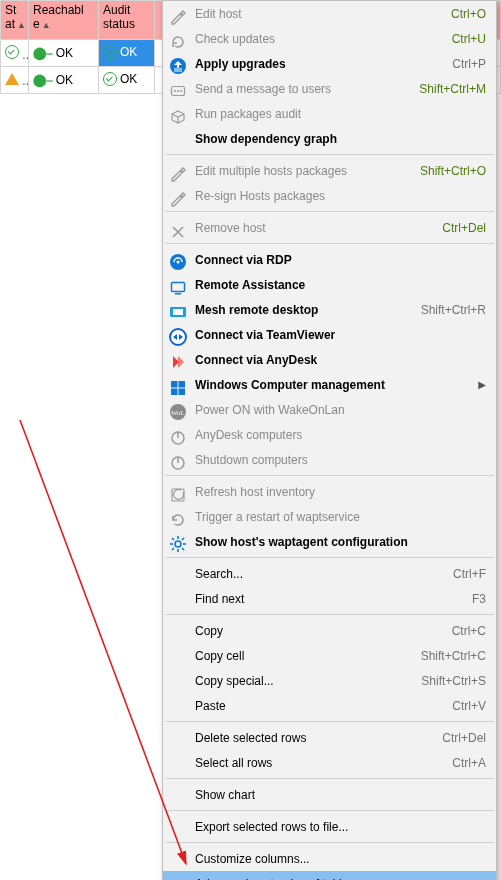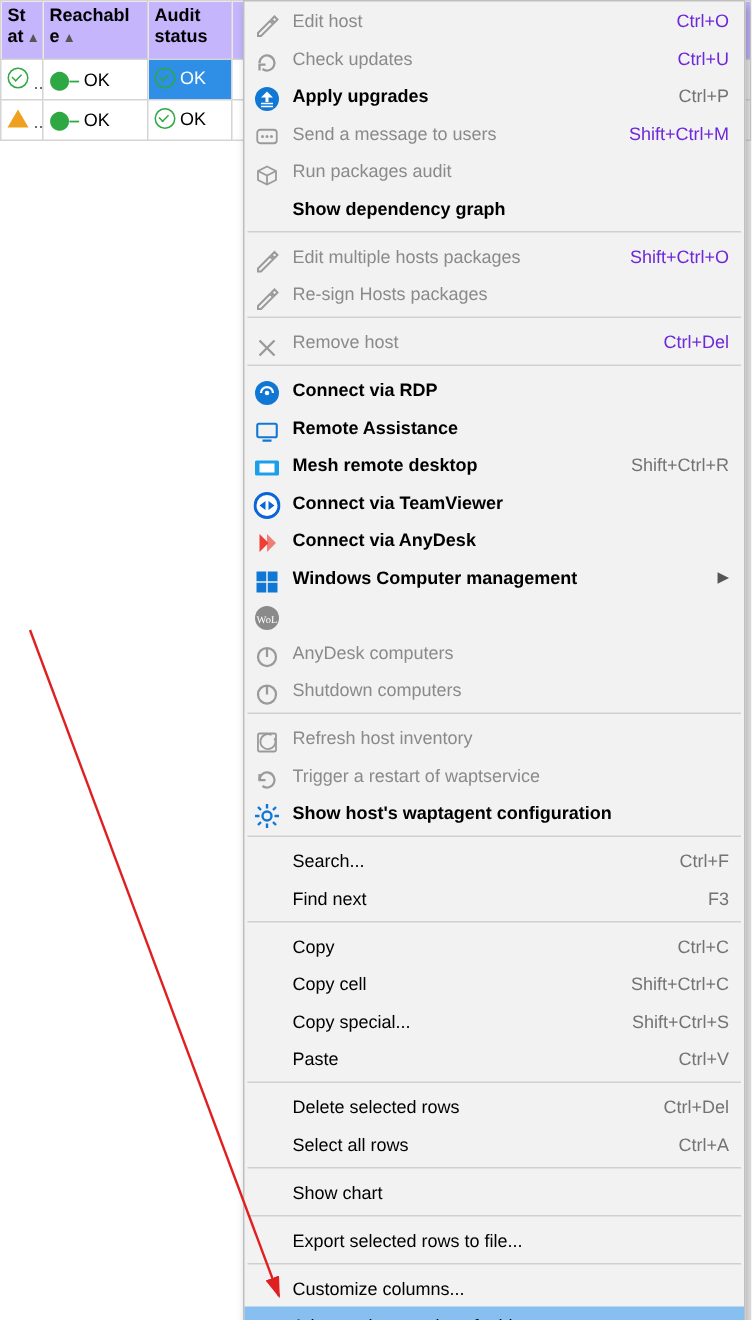--- a/index.html
+++ b/index.html
@@ -1,21 +1,21 @@
 <!DOCTYPE html>
 <html><head>
 <meta charset="utf-8">
 <style>
   html,body{margin:0;padding:0;font-family:"Segoe UI",Tahoma,sans-serif;font-size:12px;color:#000;background:#fff}
   #stage{position:relative;width:501px;height:880px;overflow:hidden;border-right:1px solid #d0d0d0}
   
   .grid{position:absolute;left:0;top:0;right:0}
   .grid table{border-collapse:collapse;width:100%;table-layout:fixed}
   .grid th,.grid td{border:1px solid #d4d4d4;padding:2px 4px;height:22px;text-align:left;white-space:nowrap;overflow:hidden}
-  .grid th{background:#c4b5fd;font-weight:700;vertical-align:top;height:34px}
+  .grid th{background:#fca5a5;font-weight:400;vertical-align:top;height:34px}
   .grid th .arrow{font-size:9px;color:#555;margin-left:2px}
   .col0{width:28px}
   .col1{width:70px}
   .col2{width:56px}
   .td-right{text-align:right}
   .sel{background:#2f8fe6;color:#fff}
   .plug{color:#2ea843;font-weight:bold}
   .okbadge{display:inline-flex;align-items:center;gap:3px}
   .okcircle{display:inline-block;width:12px;height:12px;border:1.5px solid #2ea843;border-radius:50%;position:relative}
   .okcircle::after{content:"";position:absolute;left:2px;top:3px;width:5px;height:2.5px;border-left:1.5px solid #2ea843;border-bottom:1.5px solid #2ea843;transform:rotate(-45deg)}
@@ -24,21 +24,21 @@
   .warn{display:inline-block;width:0;height:0;border-left:7px solid transparent;border-right:7px solid transparent;border-bottom:12px solid #f0a020;position:relative}
   .dots{color:#555}
   
   .menu{position:absolute;left:162px;top:0;width:333px;background:#f2f2f2;border:1px solid #bfbfbf;box-shadow:2px 3px 6px rgba(0,0,0,0.25)}
   .mi{display:flex;align-items:center;height:25px;padding:0 10px 0 4px;color:#000}
   .mi .ic{width:22px;height:22px;display:flex;align-items:flex-end;justify-content:center;margin-right:6px}
   .mi .lbl{flex:1;white-space:nowrap;overflow:hidden}
   .mi .sc{color:#737373;font-size:12px}
   .mi .sub{font-size:10px;color:#555;margin-left:4px}
   .mi.disabled{color:#8a8a8a}
-  .mi.disabled .sc{color:#6d28d9}
+  .mi.disabled .sc{color:#4d7c0f}
   .mi.bold .lbl{font-weight:700}
   .mi.hl{background:#87c0f0}
   .sep{height:1px;background:#d0d0d0;margin:3px 2px}
   
   svg{display:block}
   
   .arrowline{position:absolute;left:0;top:0;pointer-events:none}
   
   .vscroll{position:absolute;right:0;top:0;width:6px;height:100%;background:#f0f0f0}
 </style>
@@ -230,20 +230,21 @@
         <span class="lbl">Windows Computer management</span>
         <span class="sub">▶</span>
       </div>
       <div class="mi disabled">
         <span class="ic">
           <svg width="18" height="18">
             <circle cx="9" cy="9" r="8" fill="#8a8a8a"></circle>
             <text x="9" y="12" text-anchor="middle" font-size="7" fill="#fff" font-family="Segoe UI">WoL</text>
           </svg>
         </span>
+        <span class="lbl">Power ON with WakeOnLan</span>
       </div>
       <div class="mi disabled">
         <span class="ic">
           <svg width="16" height="16">
             <circle cx="8" cy="8" r="6" fill="none" stroke="#9a9a9a" stroke-width="1.5"></circle>
             <line x1="8" y1="2" x2="8" y2="8" stroke="#9a9a9a" stroke-width="1.5"></line>
           </svg>
         </span>
         <span class="lbl">AnyDesk computers</span>
       </div>

